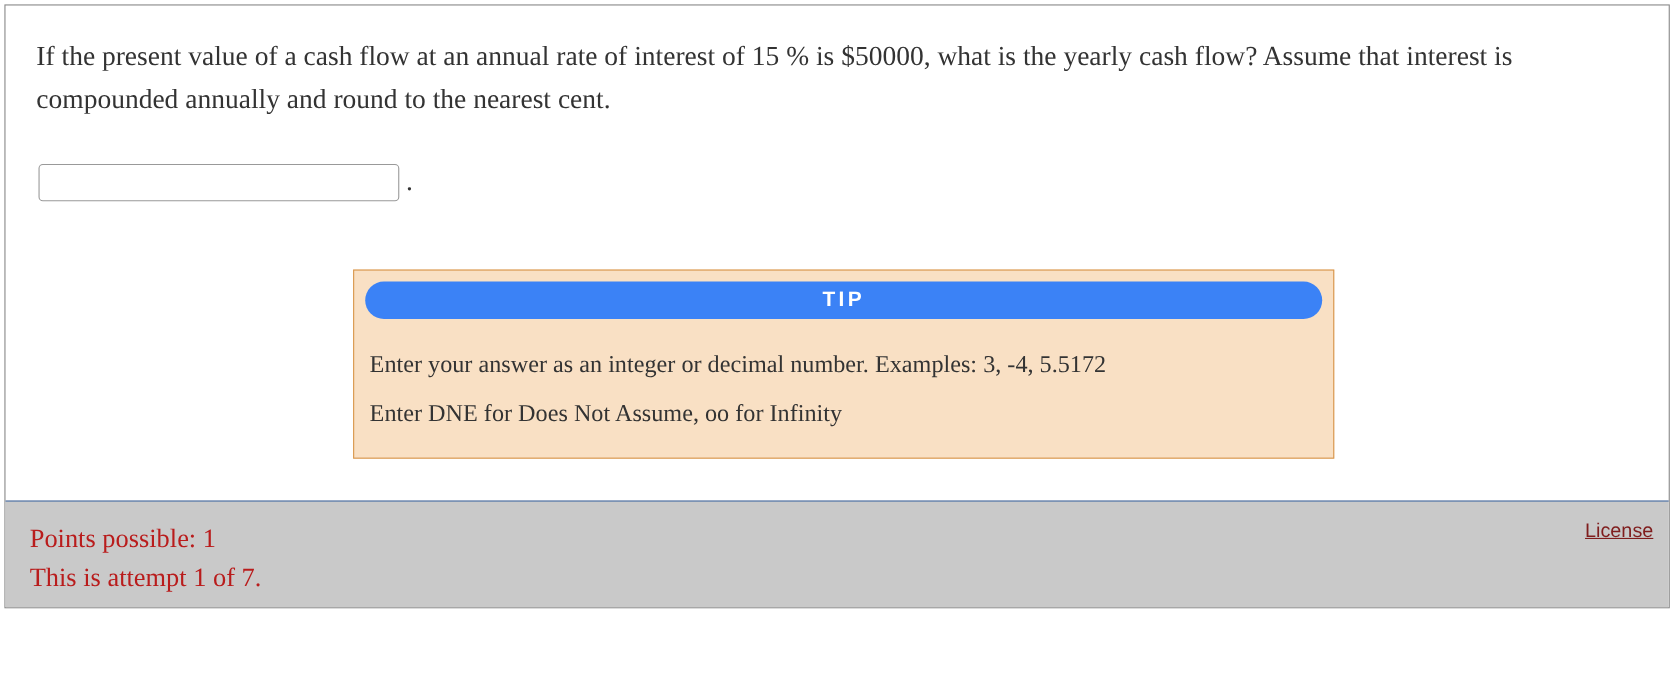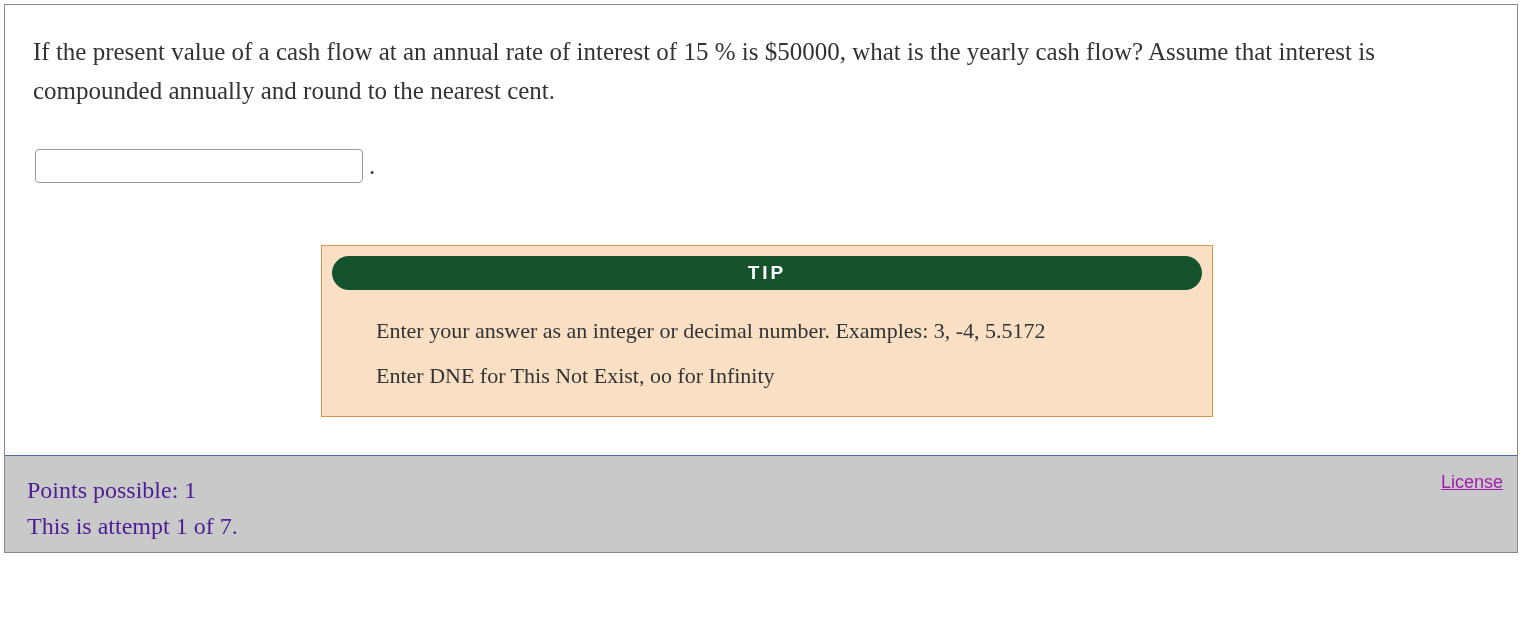--- a/index.html
+++ b/index.html
@@ -49,74 +49,73 @@
       margin-left: 4px;
     }
     .tip-box {
       width: 892px;
       margin-left: 288px;
       border: 1px solid #d8954b;
       background: #f9e0c4;
       padding: 10px 10px 18px 10px;
     }
     .tip-header {
-      background: #14532d;
+      background: #3b82f6;
       color: #ffffff;
       text-align: center;
       font-family: Arial, Helvetica, sans-serif;
       font-weight: bold;
       letter-spacing: 3px;
       font-size: 19px;
       padding: 6px 0;
       margin-bottom: 18px;
       border-radius: 17px;
     }
     .tip-line {
       font-size: 22px;
       color: #333333;
       padding: 4px 4px;
       line-height: 1.7;
-      margin-left: 40px;
     }
     .question-footer {
       border-top: 1px solid #4a6fa5;
       background: #c9c9c9;
       padding: 16px 22px 8px 22px;
       position: relative;
     }
     .footer-line {
       font-size: 24px;
-      color: #4c1d95;
+      color: #b91c1c;
       line-height: 1.5;
     }
     .license-link {
       position: absolute;
       right: 14px;
       top: 16px;
       font-family: Arial, Helvetica, sans-serif;
       font-size: 18px;
-      color: #a21caf;
+      color: #7f1d1d;
       text-decoration: underline;
       cursor: pointer;
     }
   </style>
 </head>
 <body>
 
 <div class="question-container">
   <div class="question-body">
     <p class="question-text">If the present value of a cash flow at an annual rate of interest of 15 %  is $50000, what is the yearly cash flow? Assume that interest is compounded annually and round to the nearest cent.</p>
     <div class="answer-row">
       <input type="text" class="answer-input" value="" style="">
       <span class="answer-suffix">.</span>
     </div>
     <div class="tip-box">
       <div class="tip-header">TIP</div>
       <div class="tip-line">Enter your answer as an integer or decimal number. Examples: 3, -4, 5.5172</div>
-      <div class="tip-line">Enter DNE for This Not Exist, oo for Infinity</div>
+      <div class="tip-line">Enter DNE for Does Not Assume, oo for Infinity</div>
     </div>
   </div>
   <div class="question-footer">
     <div class="footer-line">Points possible: 1</div>
     <div class="footer-line">This is attempt 1 of 7.</div>
     <a class="license-link">License</a>
   </div>
 </div>
 
 </body></html>

